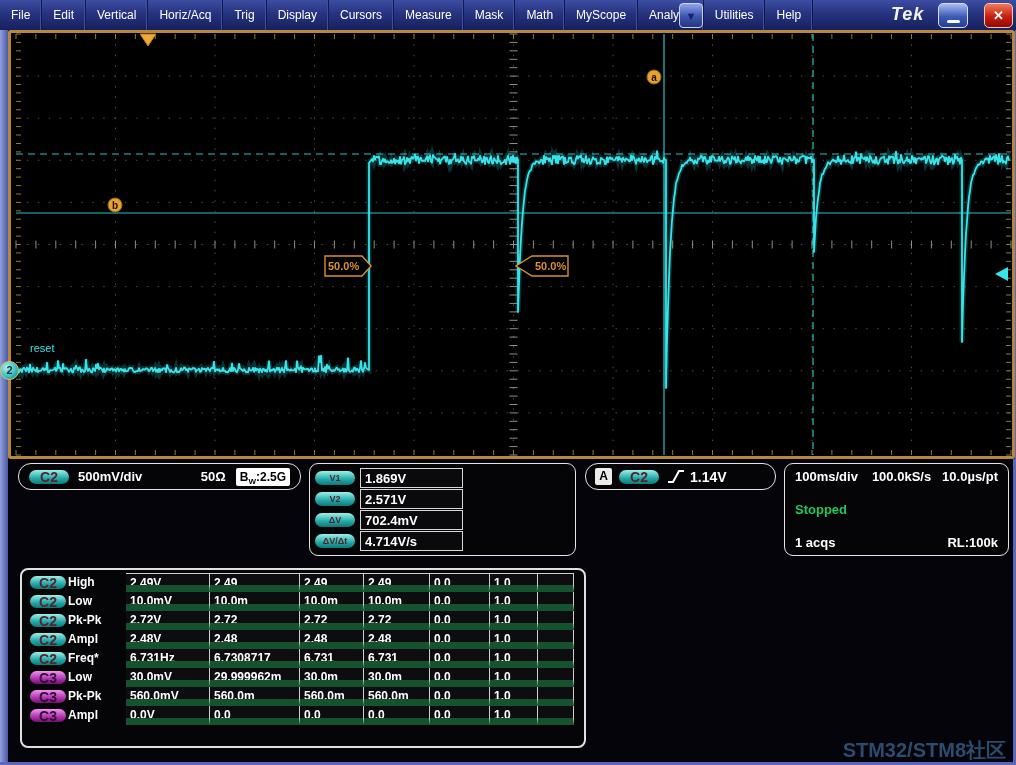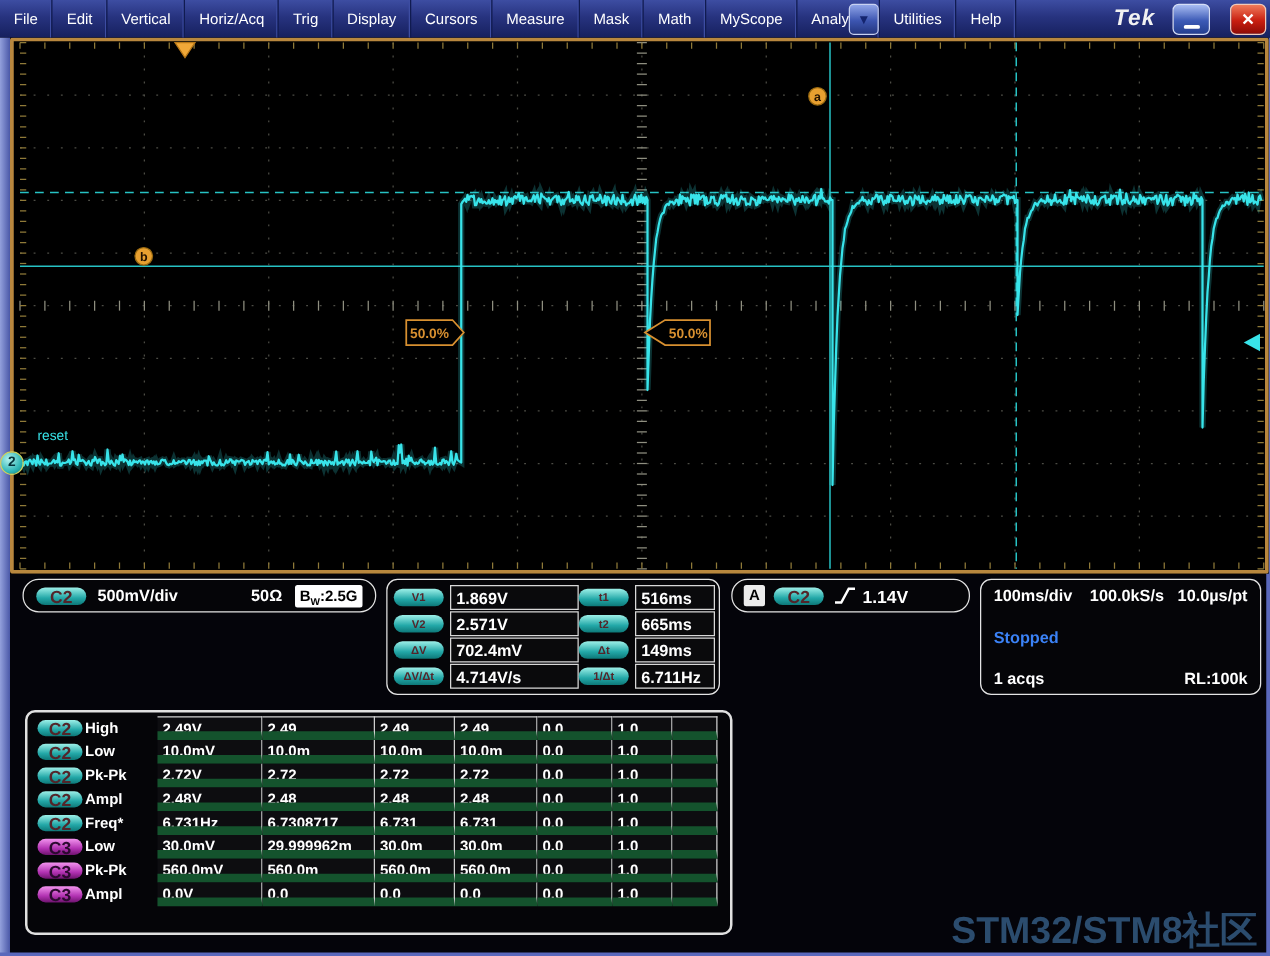--- a/index.html
+++ b/index.html
@@ -60,41 +60,41 @@
   .trig-a{background:#ececec;color:#000;font-weight:bold;font-size:12px;width:17px;height:17px;
     border-radius:2px;text-align:center;line-height:17px;flex:none;}
 
   .cur-col{display:flex;flex-direction:column;justify-content:space-between;}
   .cur-row{display:flex;align-items:center;gap:5px;height:20px;}
   .cur-value{border:1px solid #d8d8d8;background:#0a0a0c;color:#fff;font-weight:bold;
     font-size:13px;height:20px;line-height:20px;padding:0 4px;box-sizing:border-box;overflow:hidden;}
   .cur-value.wv{width:103px;} .cur-value.wt{width:64px;}
 
   .h-row{display:flex;justify-content:space-between;color:#fff;font-weight:bold;font-size:13px;white-space:nowrap;}
-  .h-status{color:#3b82f6;} .h-time{color:#e07a20;}
+  .h-status{color:#22c55e;} .h-time{color:#e07a20;}
   .h-gap{display:inline-block;width:14px;}
 
   
   #meas-table{left:20px;top:568px;width:566px;height:180px;border-radius:8px;border:2px solid #e0e0e0;padding-top:3px;}
   .mt-header{display:flex;height:18px;color:#fff;font-weight:bold;font-size:12px;}
   .mt-header .sp{width:104px;flex:none;}
   .mt-header .hc{flex:none;text-align:center;}
   .mt-row{display:flex;height:19px;}
   .mt-pill-cell{width:46px;flex:none;display:flex;align-items:center;padding-left:8px;box-sizing:border-box;}
   .mt-name{width:58px;flex:none;color:#fff;font-weight:bold;font-size:12px;line-height:19px;}
   .cell{flex:none;height:19px;border-right:1px solid #cfcfcf;border-bottom:7px solid #14532d;
     background:#0d0d10;color:#fff;font-weight:bold;font-size:12px;line-height:18px;
     padding-left:4px;box-sizing:border-box;overflow:hidden;}
   .mt-row .cell:first-of-type{border-left:1px solid #cfcfcf;}
   .mt-row.first .cell{border-top:1px solid #cfcfcf;}
 
   
   #watermark{position:absolute;right:10px;bottom:5px;text-align:right;color:#2b4c6e;
     font-weight:bold;line-height:1.0;z-index:3;}
-  .wm1{font-size:30px;} .wm2{font-size:27px;}
+  .wm1{font-size:20px;} .wm2{font-size:27px;}
 </style>
 </head>
 <body>
 
 <div class="frame-left"></div>
 <div class="frame-right"></div>
 <div class="frame-bottom"></div>
 
 <div class="menubar">
   <div id="menu-items" style="display:flex;">
@@ -492,38 +492,20 @@
       </div>
       <div class="cur-row">
         <span class="pill" style="font-size: 9px;">ΔV</span>
         <span class="cur-value wv">702.4mV</span>
       </div>
       <div class="cur-row">
         <span class="pill" style="font-size: 9px;">ΔV/Δt</span>
         <span class="cur-value wv">4.714V/s</span>
       </div>
     </div>
-  <div class="cur-col" id="cur-col-t">
-      <div class="cur-row">
-        <span class="pill" style="font-size: 9px;">t1</span>
-        <span class="cur-value wt">516ms</span>
-      </div>
-      <div class="cur-row">
-        <span class="pill" style="font-size: 9px;">t2</span>
-        <span class="cur-value wt">665ms</span>
-      </div>
-      <div class="cur-row">
-        <span class="pill" style="font-size: 9px;">Δt</span>
-        <span class="cur-value wt">149ms</span>
-      </div>
-      <div class="cur-row">
-        <span class="pill" style="font-size: 9px;">1/Δt</span>
-        <span class="cur-value wt">6.711Hz</span>
-      </div>
-    </div>
 </div>
 
 <div id="trig-panel" class="panel">
   <span class="trig-a">A</span>
   <span class="pill" style="margin-left:7px;">C2</span>
   <svg width="20" height="17" style="margin-left:7px;">
     <polyline points="2,14 7,14 13,3 18,3" fill="none" stroke="#ffffff" stroke-width="2"></polyline>
   </svg>
   <span class="rd-text" style="margin-left:4px;font-size:14px;">1.14V</span>
 </div>

